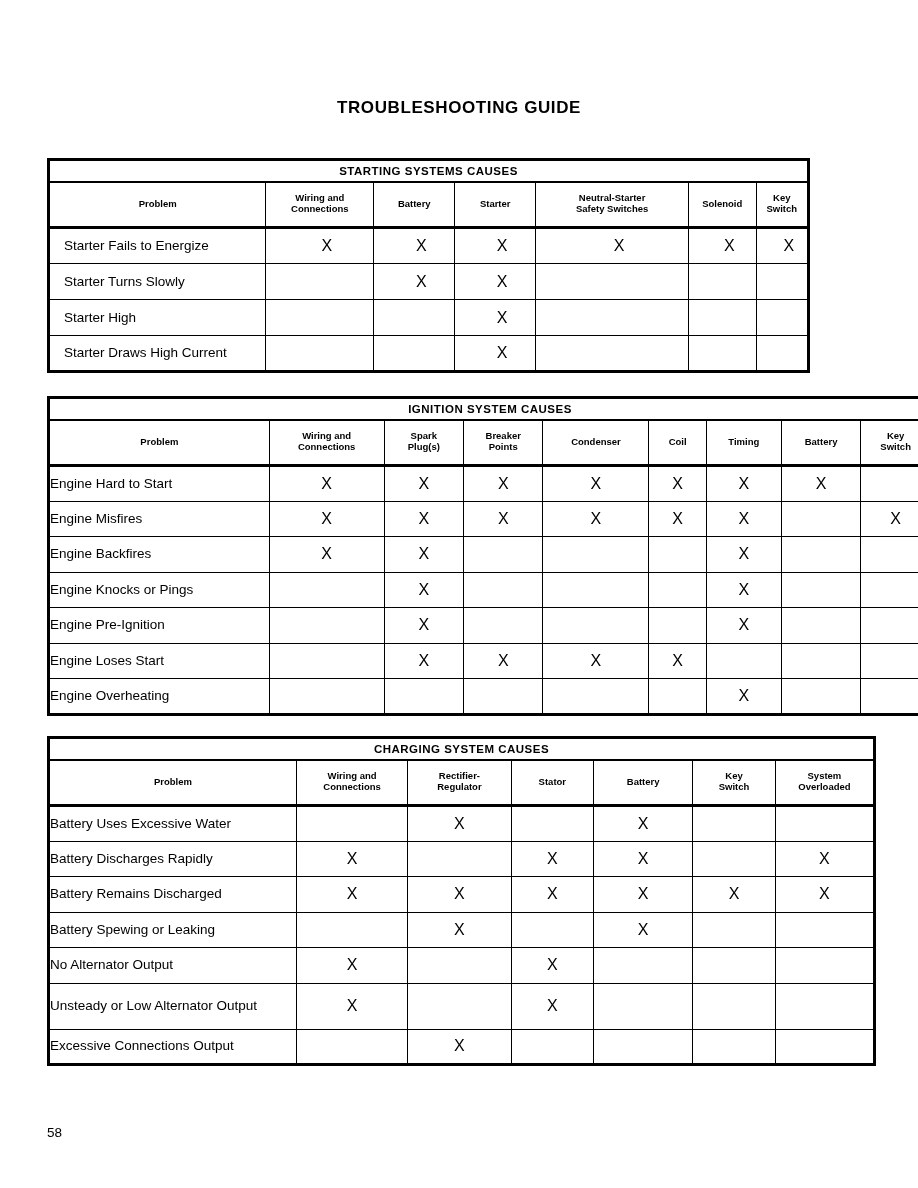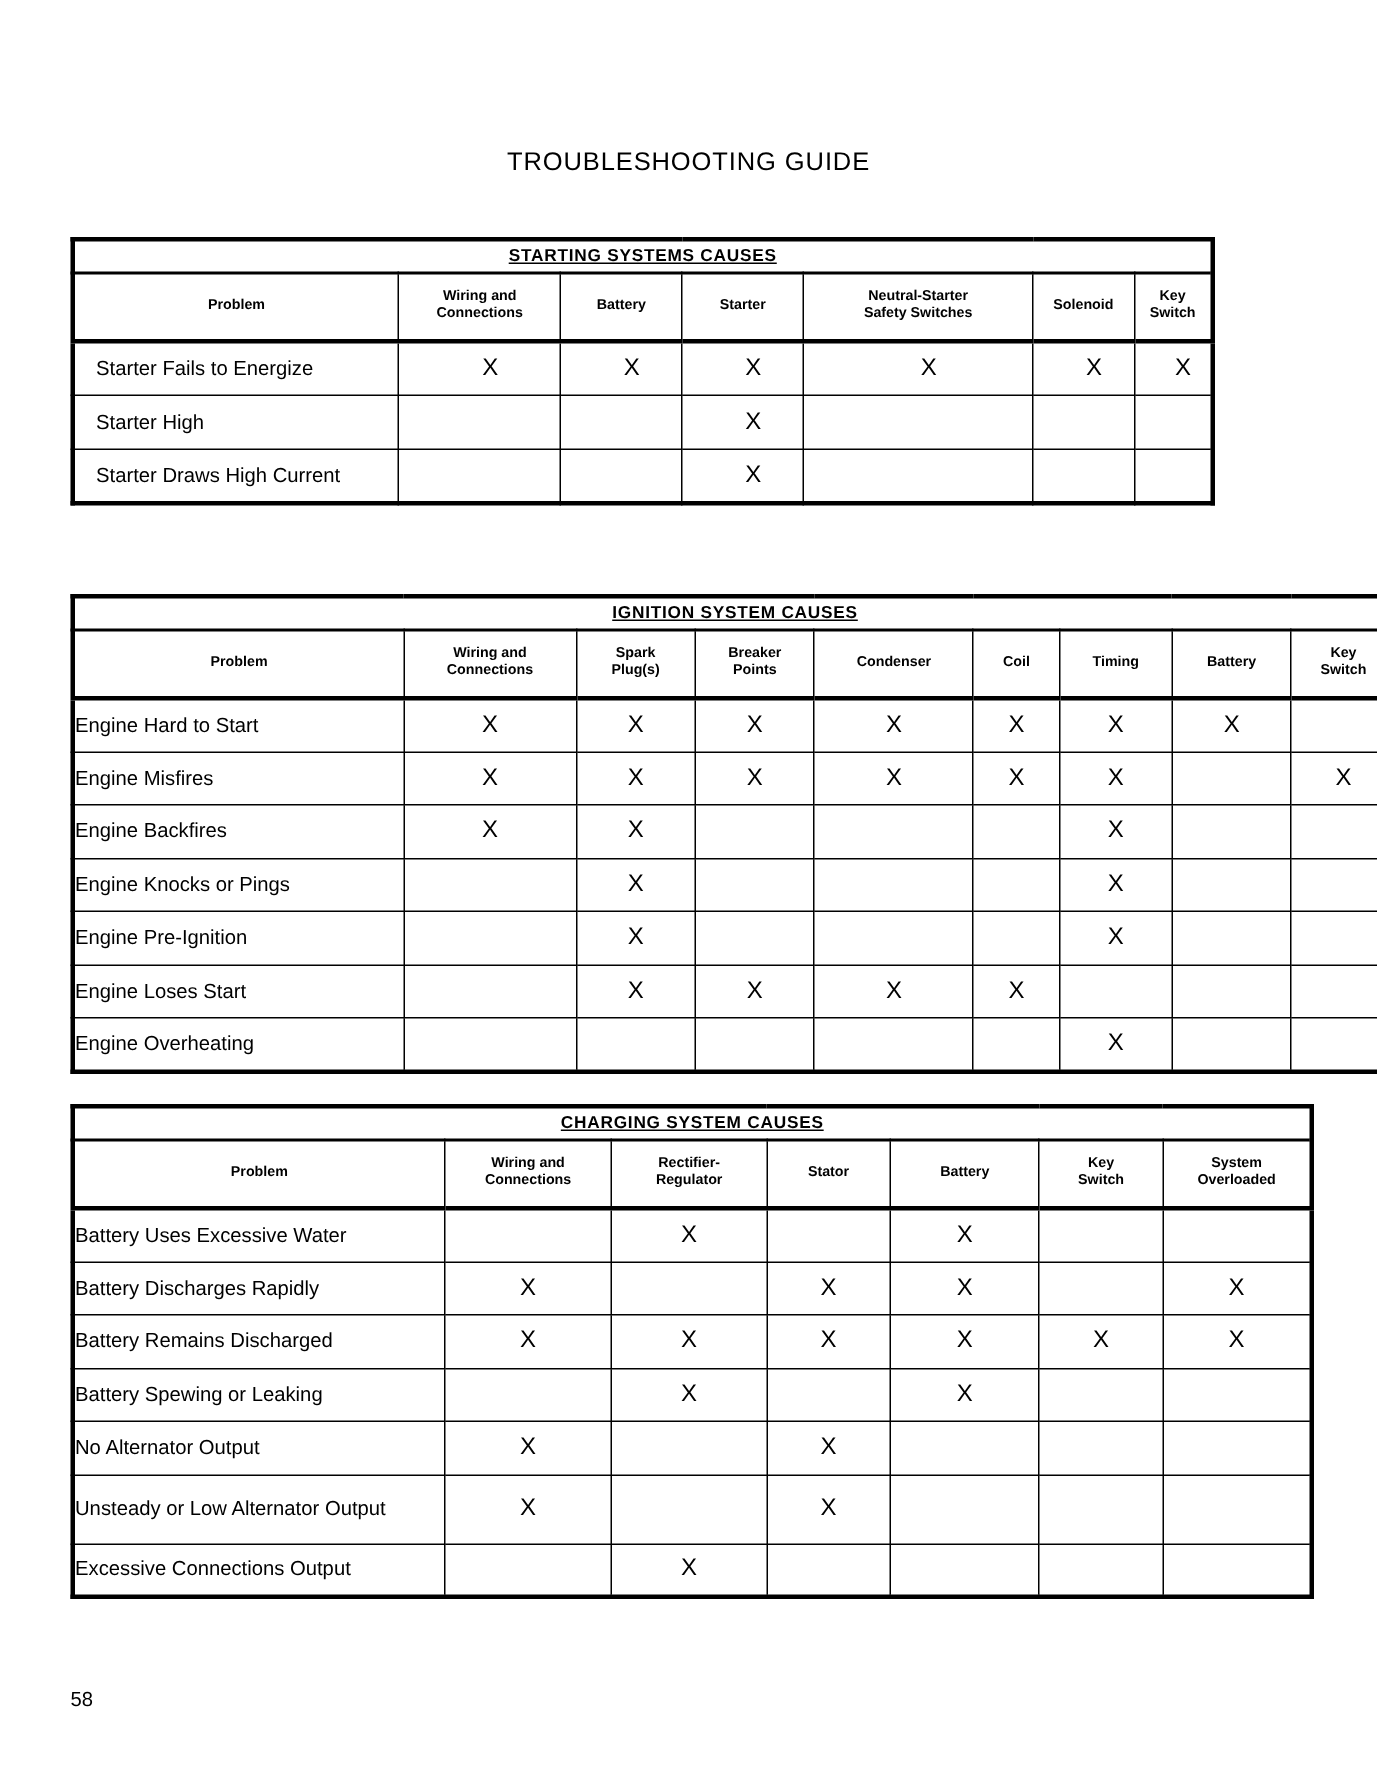--- a/index.html
+++ b/index.html
@@ -17,21 +17,21 @@
     overflow: hidden;
   }
 
   .page-title {
     position: absolute;
     top: 98px;
     left: 0;
     width: 918px;
     text-align: center;
     font-size: 17px;
-    font-weight: normal;
+    font-weight: bold;
     letter-spacing: 0.6px;
   }
 
   .ts-table {
     position: absolute;
     border: 3px solid #000;
     border-collapse: collapse;
     background: #fff;
     table-layout: fixed;
   }
@@ -43,21 +43,20 @@
   }
 
   
   .banner {
     text-align: center;
     font-size: 11.5px;
     font-weight: bold;
     letter-spacing: 0.5px;
     height: 22px;
     border-bottom: 2.5px solid #000 !important;
-    text-decoration: underline;
   }
 
   
   .colhead {
     text-align: center;
     font-size: 9.5px;
     font-weight: bold;
     line-height: 1.15;
     height: 46px;
     padding: 2px 2px;
@@ -130,20 +129,29 @@
     </thead>
     <tbody>
       <tr class="datarow">
         <td class="prob">Starter Fails to Energize</td>
         <td class="mark">X</td>
         <td class="mark">X</td>
         <td class="mark">X</td>
         <td class="mark">X</td>
         <td class="mark">X</td>
         <td class="mark">X</td>
+      </tr>
+      <tr class="datarow">
+        <td class="prob">Starter Turns Slowly</td>
+        <td class="mark"></td>
+        <td class="mark">X</td>
+        <td class="mark">X</td>
+        <td class="mark"></td>
+        <td class="mark"></td>
+        <td class="mark"></td>
       </tr>
       <tr class="datarow">
         <td class="prob">Starter High</td>
         <td class="mark"></td>
         <td class="mark"></td>
         <td class="mark">X</td>
         <td class="mark"></td>
         <td class="mark"></td>
         <td class="mark"></td>
       </tr>

